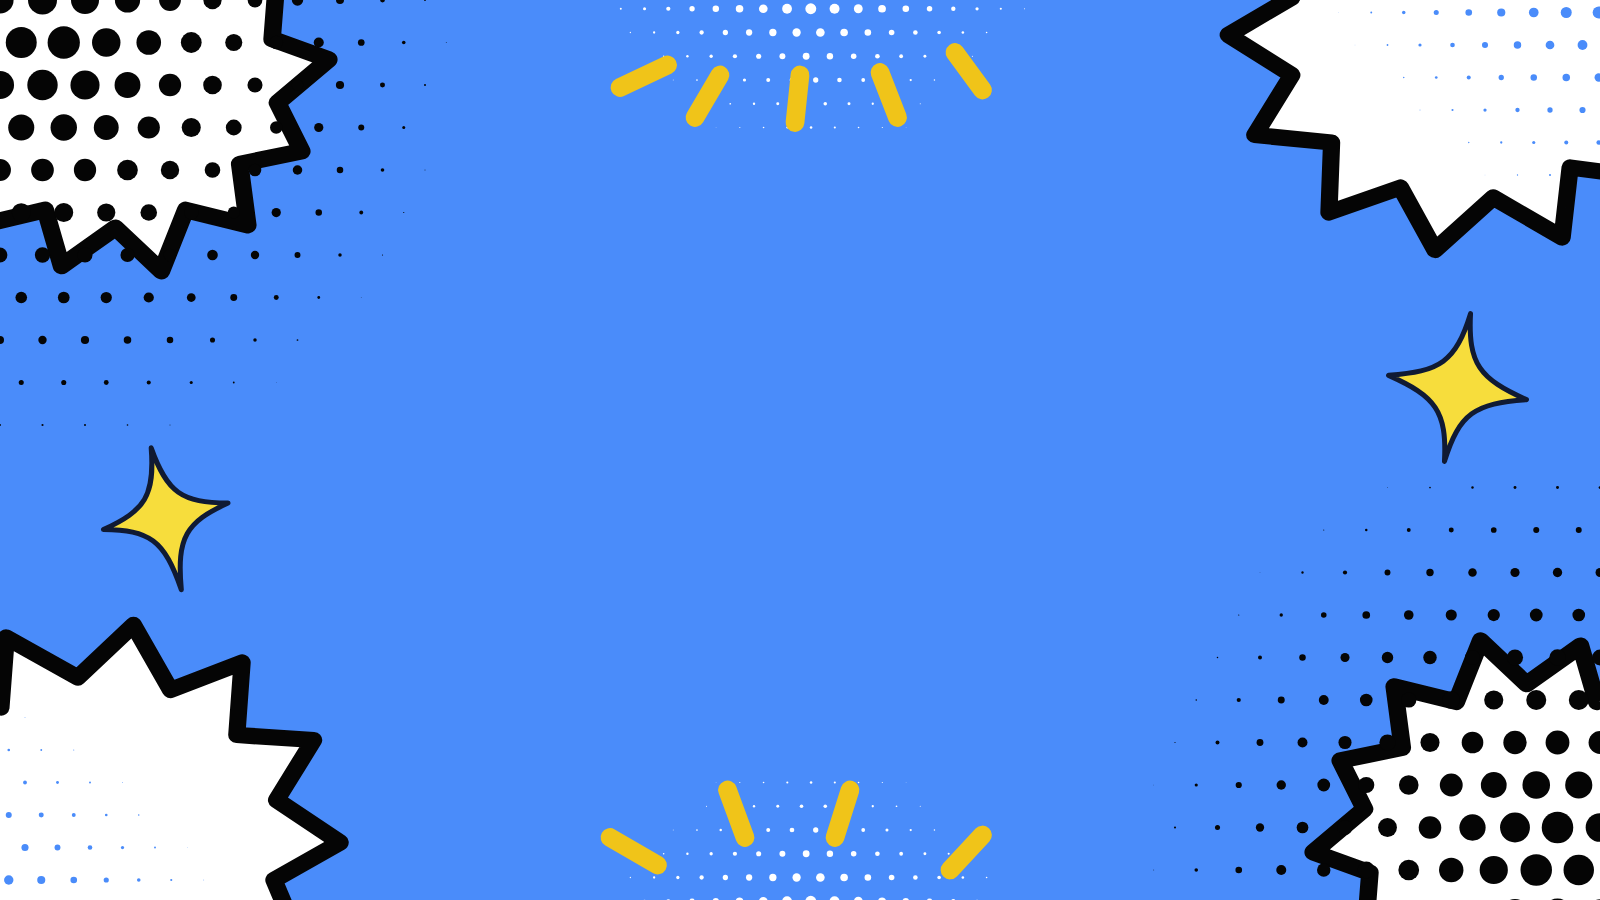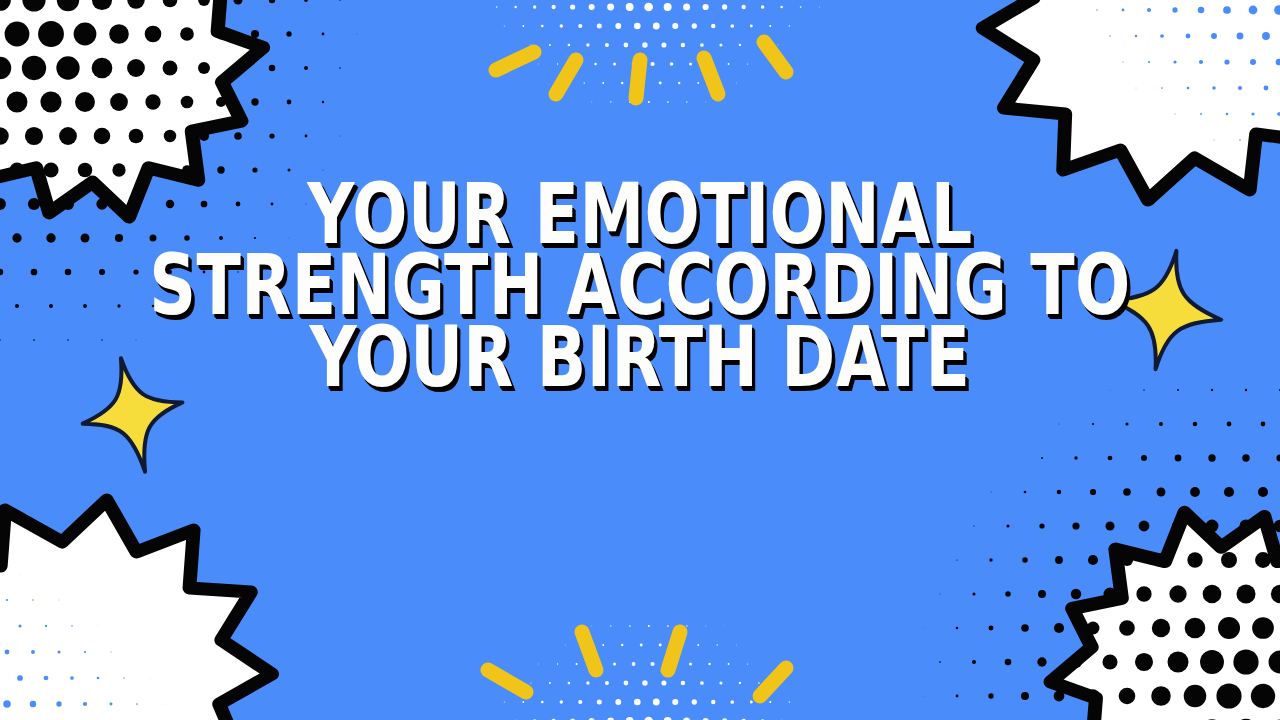--- a/index.html
+++ b/index.html
@@ -932,19 +932,14 @@
       <path d="M55 2 C60 40 70 50 106 58 C70 66 60 76 55 118 C50 76 40 66 4 58 C40 50 50 40 55 2 Z" transform="rotate(-12 55 60)" fill="#F7DD3C" stroke="#101A33" stroke-width="4" stroke-linejoin="round"></path>
     </svg>
   </div>
 
   <div class="sparkle sparkle-right" style="z-index:9;">
     <svg width="120" height="125" viewBox="0 0 120 125" aria-hidden="true">
       <path d="M60 2 C65 42 76 52 116 62 C76 72 65 82 60 122 C55 82 44 72 4 62 C44 52 55 42 60 2 Z" transform="rotate(10 60 62)" fill="#F7DD3C" stroke="#101A33" stroke-width="4" stroke-linejoin="round"></path>
     </svg>
   </div>
 
-  <div class="headline">
-    <span class="hl-line hl-line-1">YOUR EMOTIONAL</span>
-    <span class="hl-line hl-line-2">STRENGTH ACCORDING TO</span>
-    <span class="hl-line hl-line-3">YOUR BIRTH DATE</span>
-  </div>
 
 </div>
 
 </body></html>

